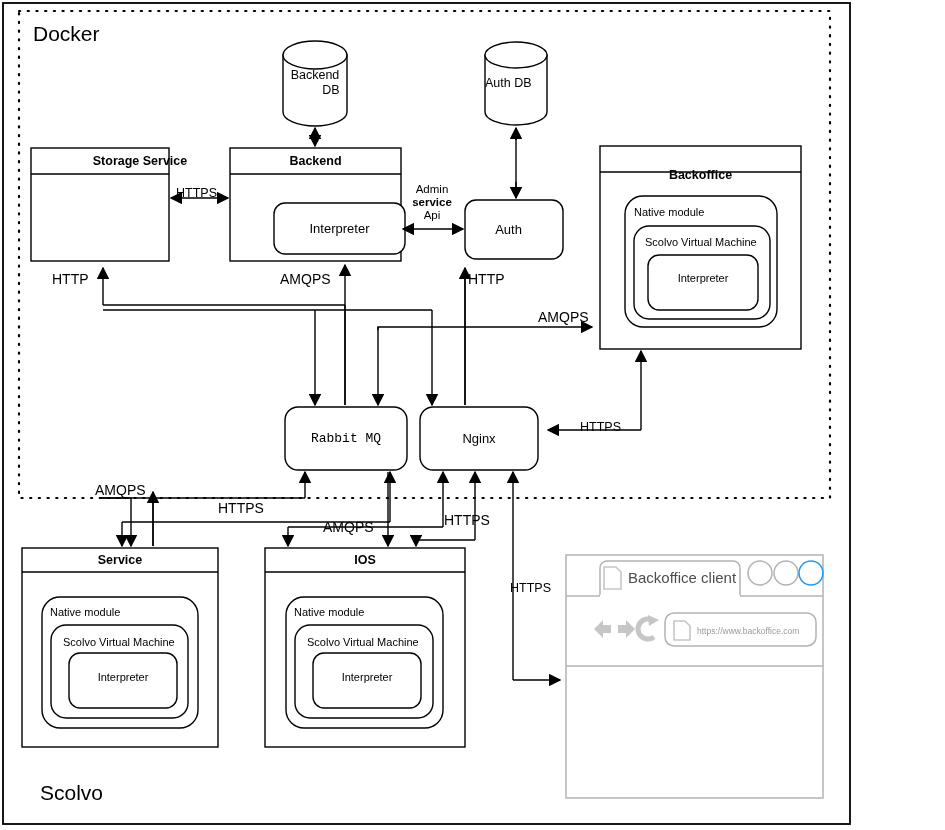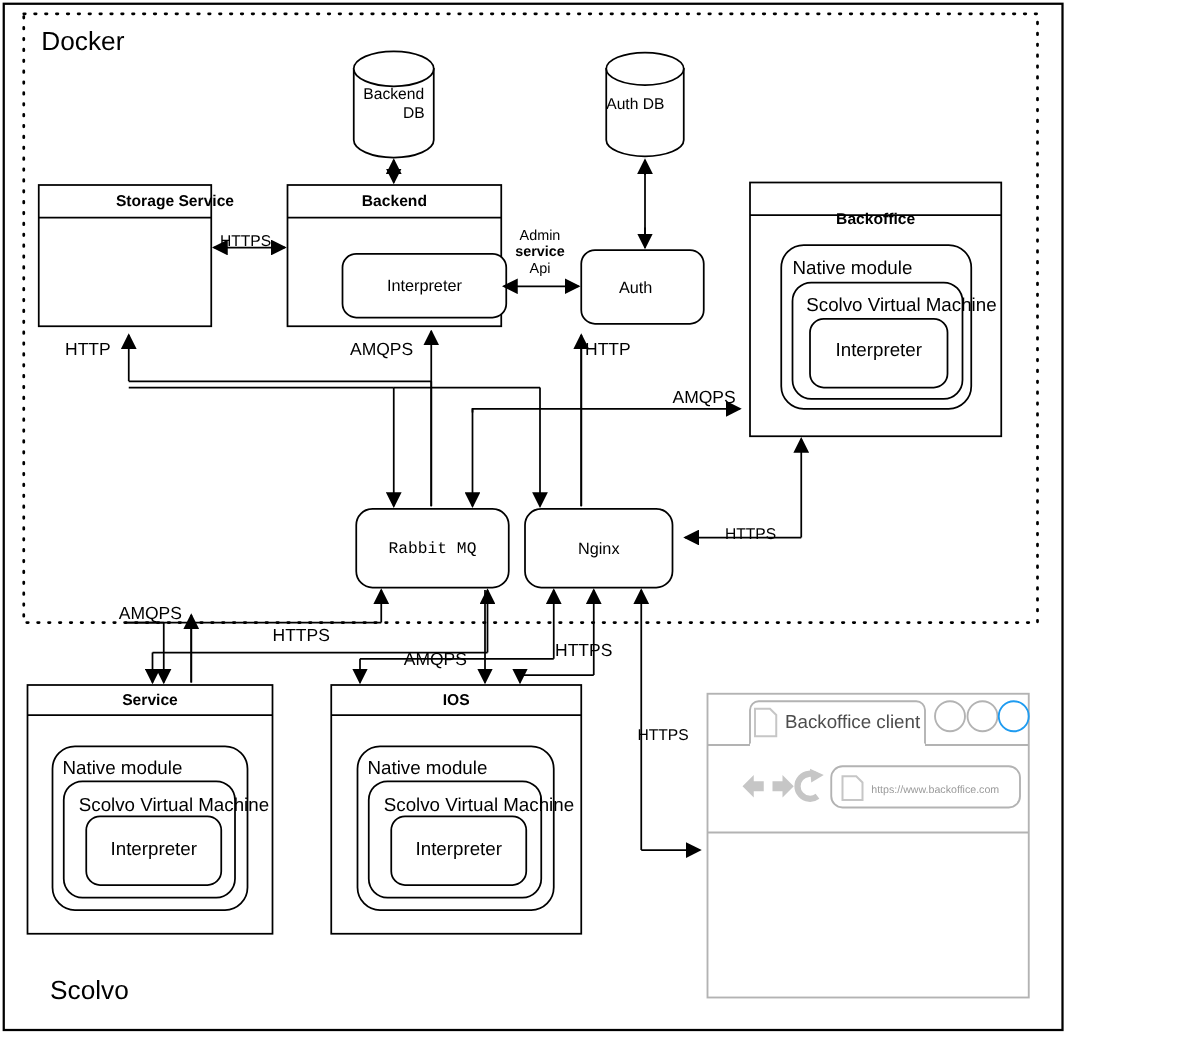--- a/index.html
+++ b/index.html
@@ -6,21 +6,21 @@
   body{font-family:"Liberation Sans","DejaVu Sans",sans-serif;}
   #stage{position:relative;width:945px;height:830px;background:#ffffff;overflow:hidden;}
   #svgroot{position:absolute;left:0;top:0;width:945px;height:830px;}
   .lbl{position:absolute;color:#000;white-space:nowrap;}
   .title-big{font-size:21px;}
   .box-title{font-size:12.5px;font-weight:bold;text-align:center;}
   .node-txt{font-size:13px;text-align:center;}
   .edge-lbl{font-size:14px;}
   .edge-lbl-sm{font-size:11.5px;line-height:13px;text-align:center;}
   .cyl-txt{font-size:12.5px;text-align:center;line-height:15px;}
-  .nest-txt{font-size:15px;}
+  .nest-txt{font-size:11px;}
   .url-txt{font-size:8.5px;color:#9a9a9a;}
   .tab-txt{font-size:15px;color:#4d4d4d;}
 </style>
 </head>
 <body>
 
 <div id="stage">
 
   <svg id="svgroot" viewBox="0 0 945 830" xmlns="http://www.w3.org/2000/svg">
     <defs>

